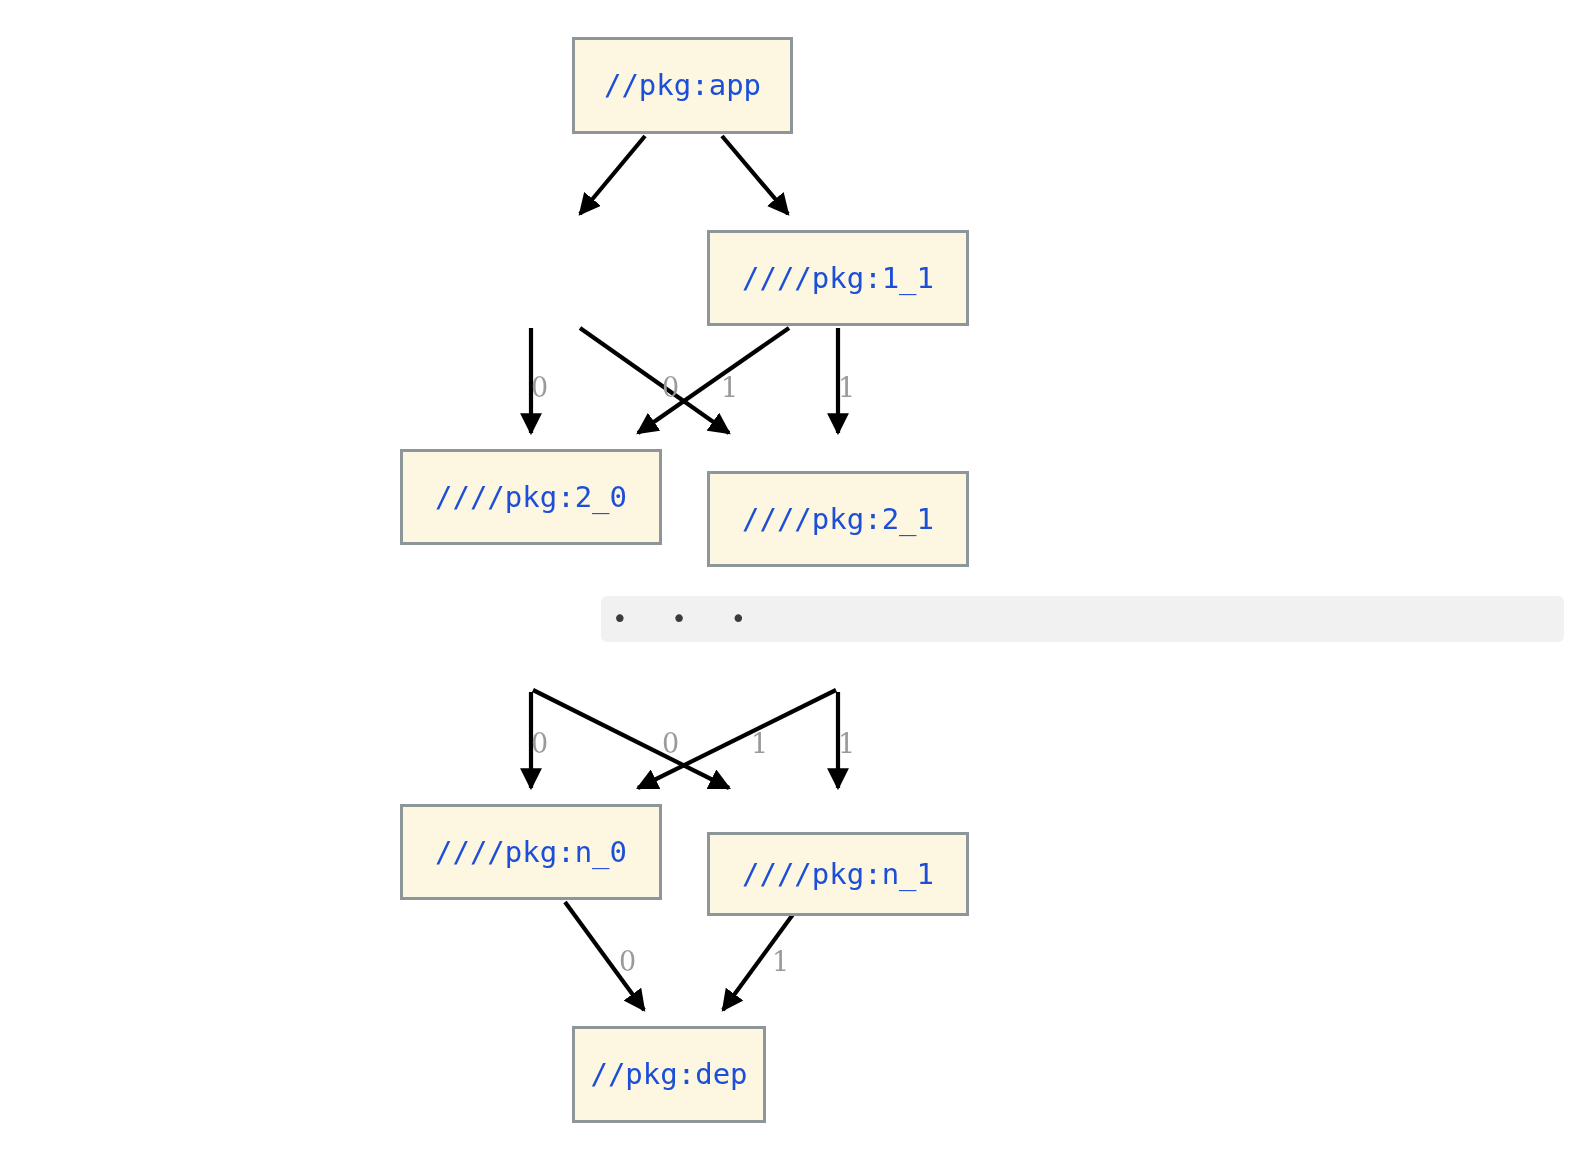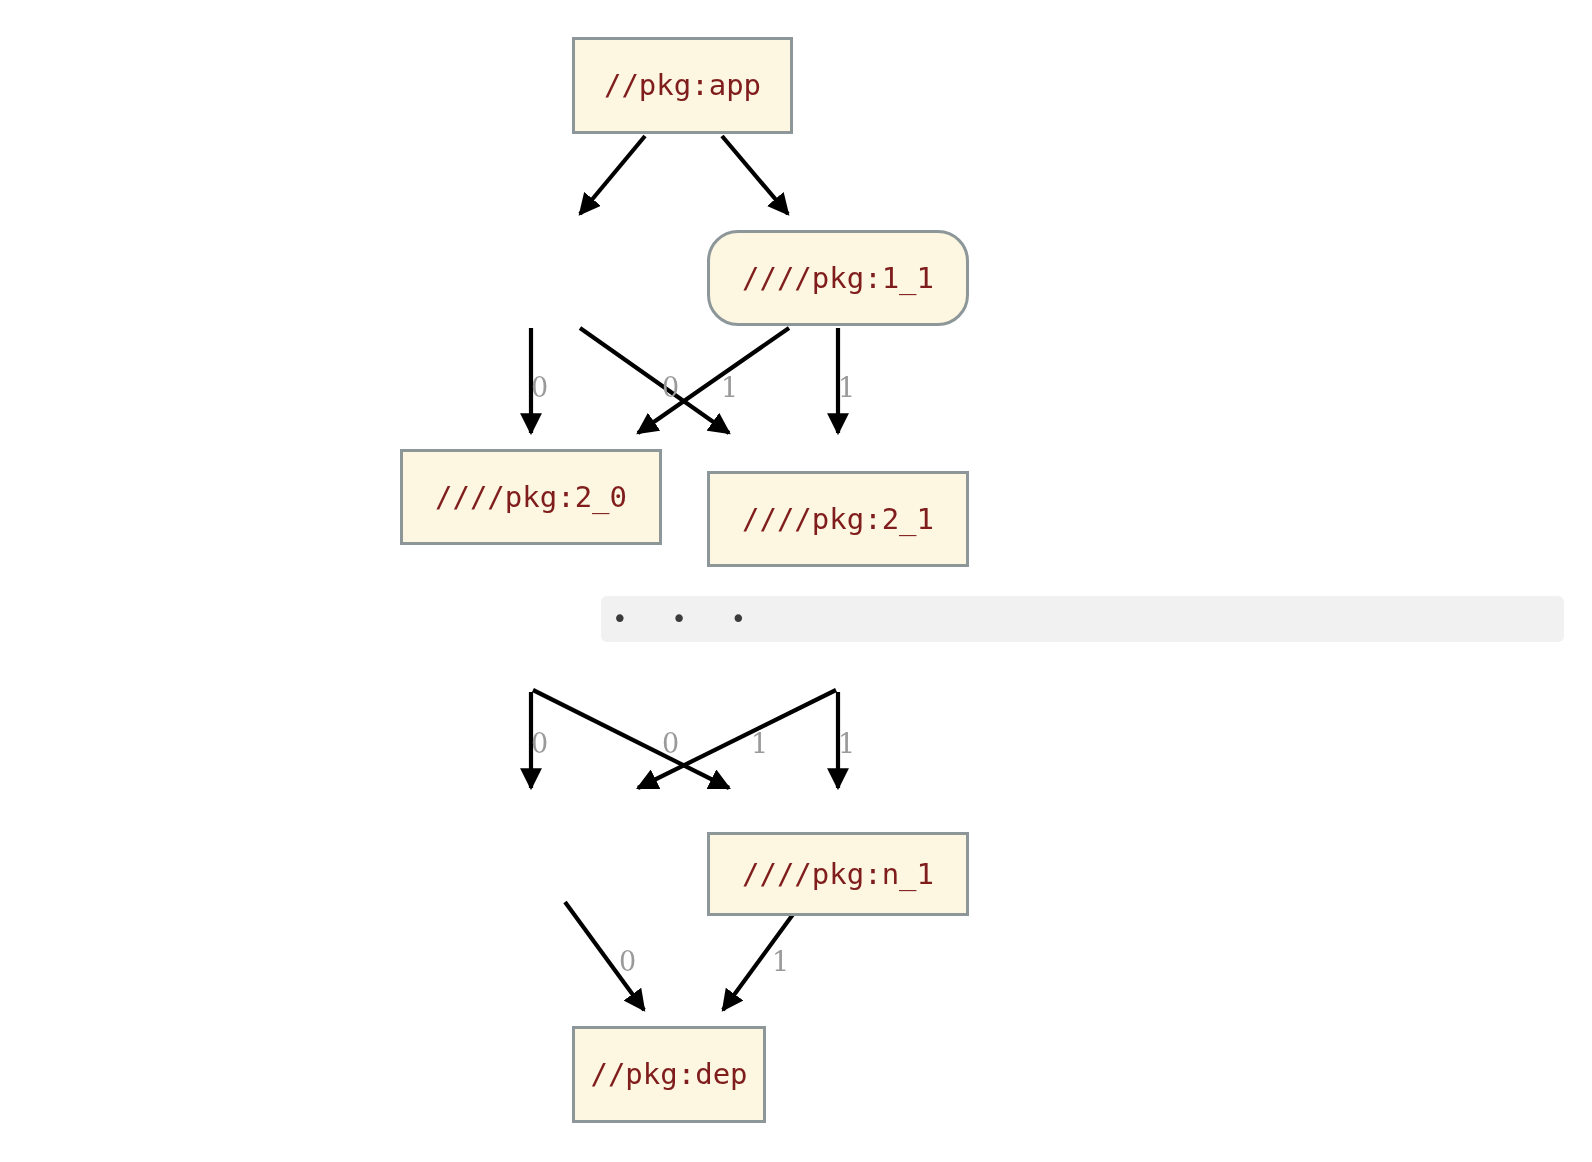--- a/index.html
+++ b/index.html
@@ -32,21 +32,21 @@
 
   
   .node {
     position: absolute;
     box-sizing: border-box;
     background: #fdf6e0;
     border: 3px solid #8d9699;
     display: flex;
     align-items: center;
     justify-content: center;
-    color: #7f1d1d;
+    color: #1d4ed8;
     font-family: "DejaVu Sans Mono", monospace;
     font-size: 29px;
     letter-spacing: 0px;
     white-space: nowrap;
   }
   .node .node-label {
     display: block;
     line-height: 1;
   }
 
@@ -144,32 +144,35 @@
   <div class="ellipsis-band"></div>
   <div class="ellipsis-dots">
     <span>•  •  •</span>
   </div>
 
   <div class="node" style="left:572px; top:37px; width:221px; height:97px;">
     <span class="node-label">//pkg:app</span>
   </div>
 
 
-  <div class="node" style="left:707px; top:230px; width:262px; height:96px;border-radius:31px;">
+  <div class="node" style="left:707px; top:230px; width:262px; height:96px;">
     <span class="node-label">////pkg:1_1</span>
   </div>
 
   <div class="node" style="left:400px; top:449px; width:262px; height:96px;text-align:center;">
     <span class="node-label">////pkg:2_0</span>
   </div>
 
   <div class="node" style="left:707px; top:471px; width:262px; height:96px;">
     <span class="node-label">////pkg:2_1</span>
   </div>
 
+  <div class="node" style="left:400px; top:804px; width:262px; height:96px;">
+    <span class="node-label">////pkg:n_0</span>
+  </div>
 
   <div class="node" style="left:707px; top:804px; width:262px; height:84px;margin-top:28px;">
     <span class="node-label">////pkg:n_1</span>
   </div>
 
   <div class="node" style="left:572px; top:1026px; width:194px; height:97px;">
     <span class="node-label">//pkg:dep</span>
   </div>
 
 </div>

